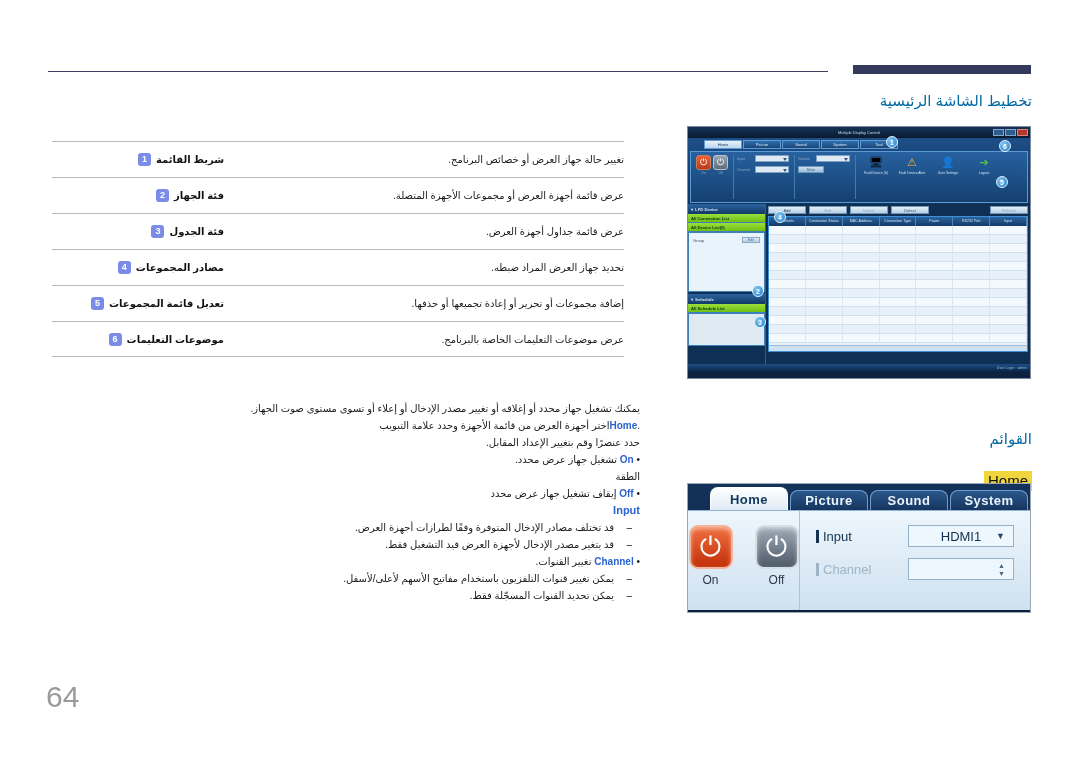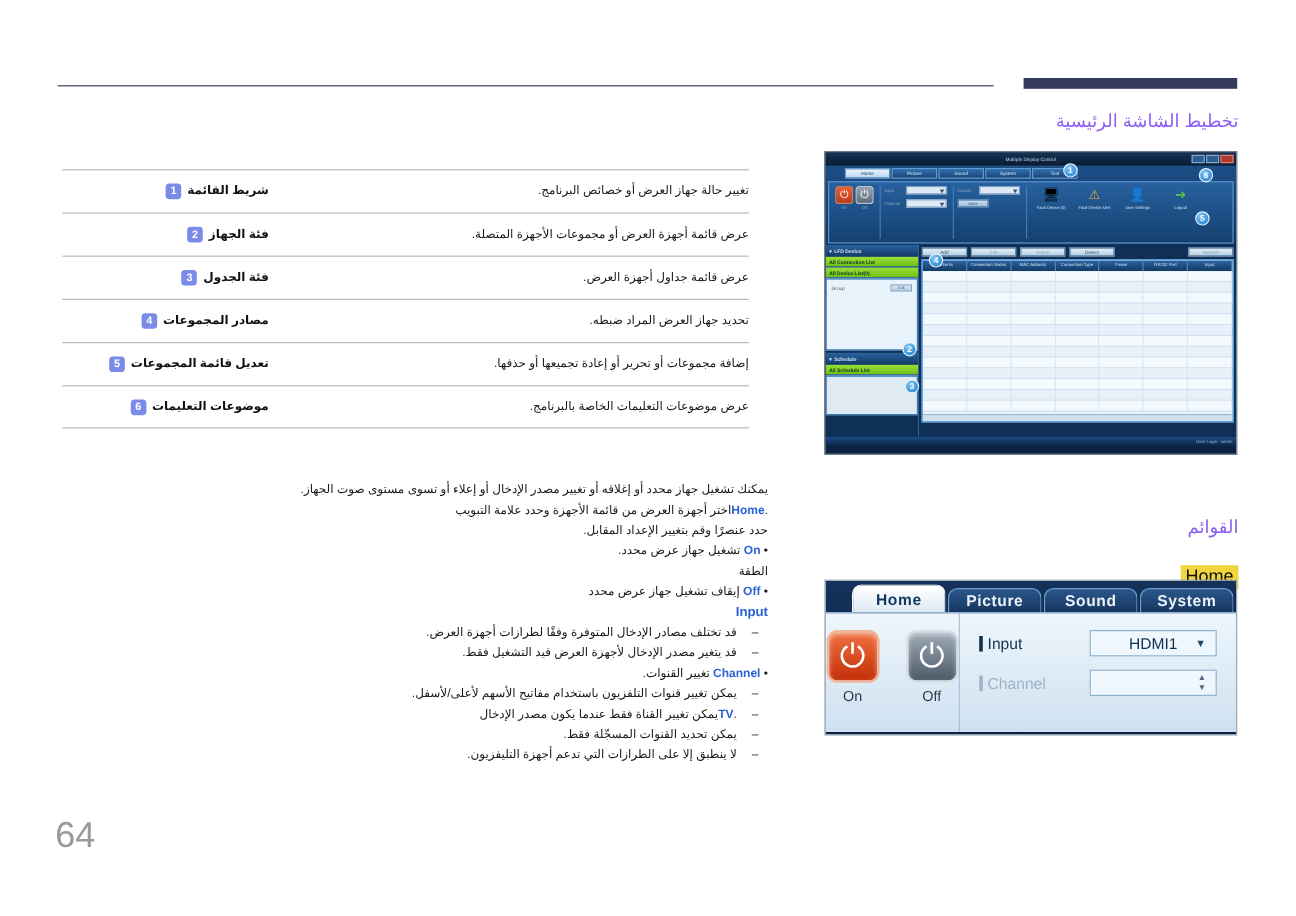--- a/index.html
+++ b/index.html
@@ -19,21 +19,21 @@
   }
   .rule-thick {
     position: absolute; left: 853px; top: 65px; width: 178px; height: 9px;
     background: #343a5c;
   }
 
   
   .sec-title {
     position: absolute;
     font-size: 15px;
-    color: #8b5cf6;
+    color: #0369a1;
     text-align: left;
     white-space: nowrap;
     letter-spacing: 0px;
   }
   #main-title { right: 48px; top: 92px; }
   #menus-title { right: 48px; top: 430px; }
 
   .home-badge {
     position: absolute; right: 48px; top: 471px;
     background: #f0d53c;
@@ -338,23 +338,21 @@
     <div class="ln"><span>.</span><span class="blue">Home</span><span>اختر أجهزة العرض من قائمة الأجهزة وحدد علامة التبويب </span></div>
     <div class="ln">حدد عنصرًا وقم بتغيير الإعداد المقابل.</div>
     <div class="ln bul"><span class="blue">On</span><span> تشغيل جهاز عرض محدد.</span></div>
     <div class="ln">الطقة</div>
     <div class="ln bul"><span class="blue">Off</span><span> إيقاف تشغيل جهاز عرض محدد</span></div>
     <div class="ln blue-head">Input</div>
     <div class="ln dash">قد تختلف مصادر الإدخال المتوفرة وفقًا لطرازات أجهزة العرض.</div>
     <div class="ln dash">قد يتغير مصدر الإدخال لأجهزة العرض قيد التشغيل فقط.</div>
     <div class="ln bul"><span class="blue">Channel</span><span> تغيير القنوات.</span></div>
     <div class="ln dash">يمكن تغيير قنوات التلفزيون باستخدام مفاتيح الأسهم لأعلى/لأسفل.</div>
-    <div class="ln dash"><span>.</span><span class="blue">TV</span><span>يمكن تغيير القناة فقط عندما يكون مصدر الإدخال </span></div>
     <div class="ln dash">يمكن تحديد القنوات المسجّلة فقط.</div>
-    <div class="ln dash">لا ينطبق إلا على الطرازات التي تدعم أجهزة التليفزيون.</div>
   </div>
 
   <div class="pagenum">64</div>
 
   <div class="mdc">
 
     <div class="mdc-titlebar">
       <span>Multiple Display Control</span>
       <div class="mdc-wbtns">
         <div class="wbtn"></div>

